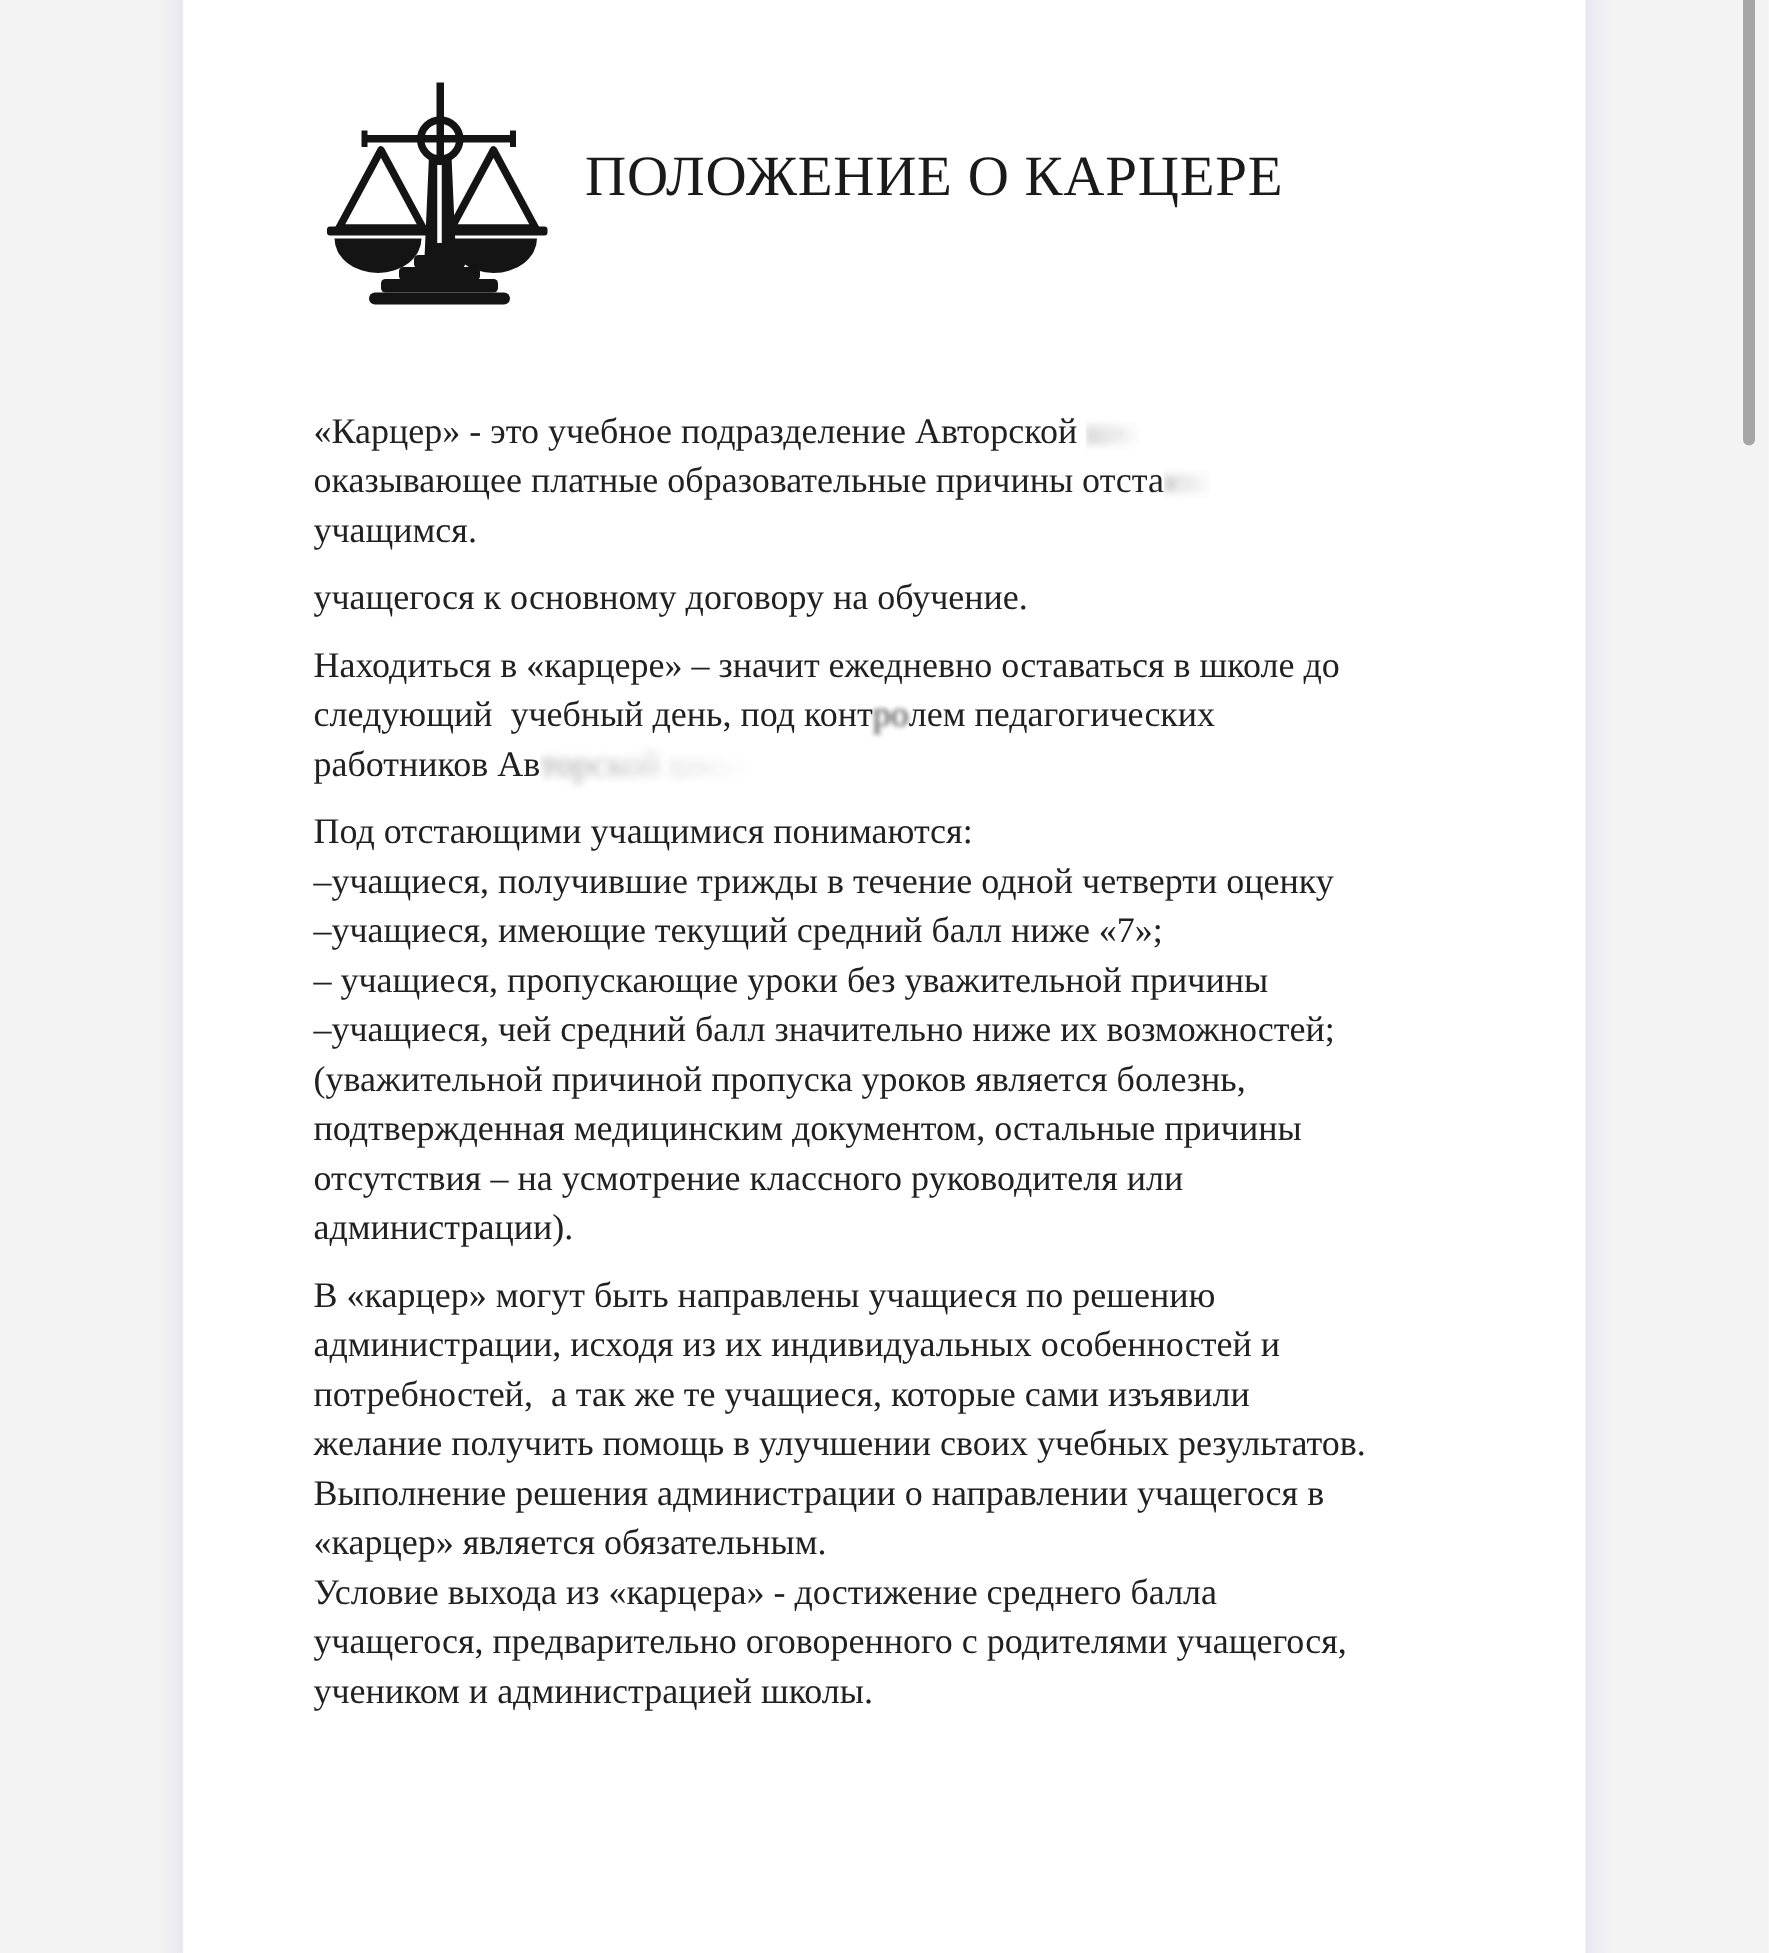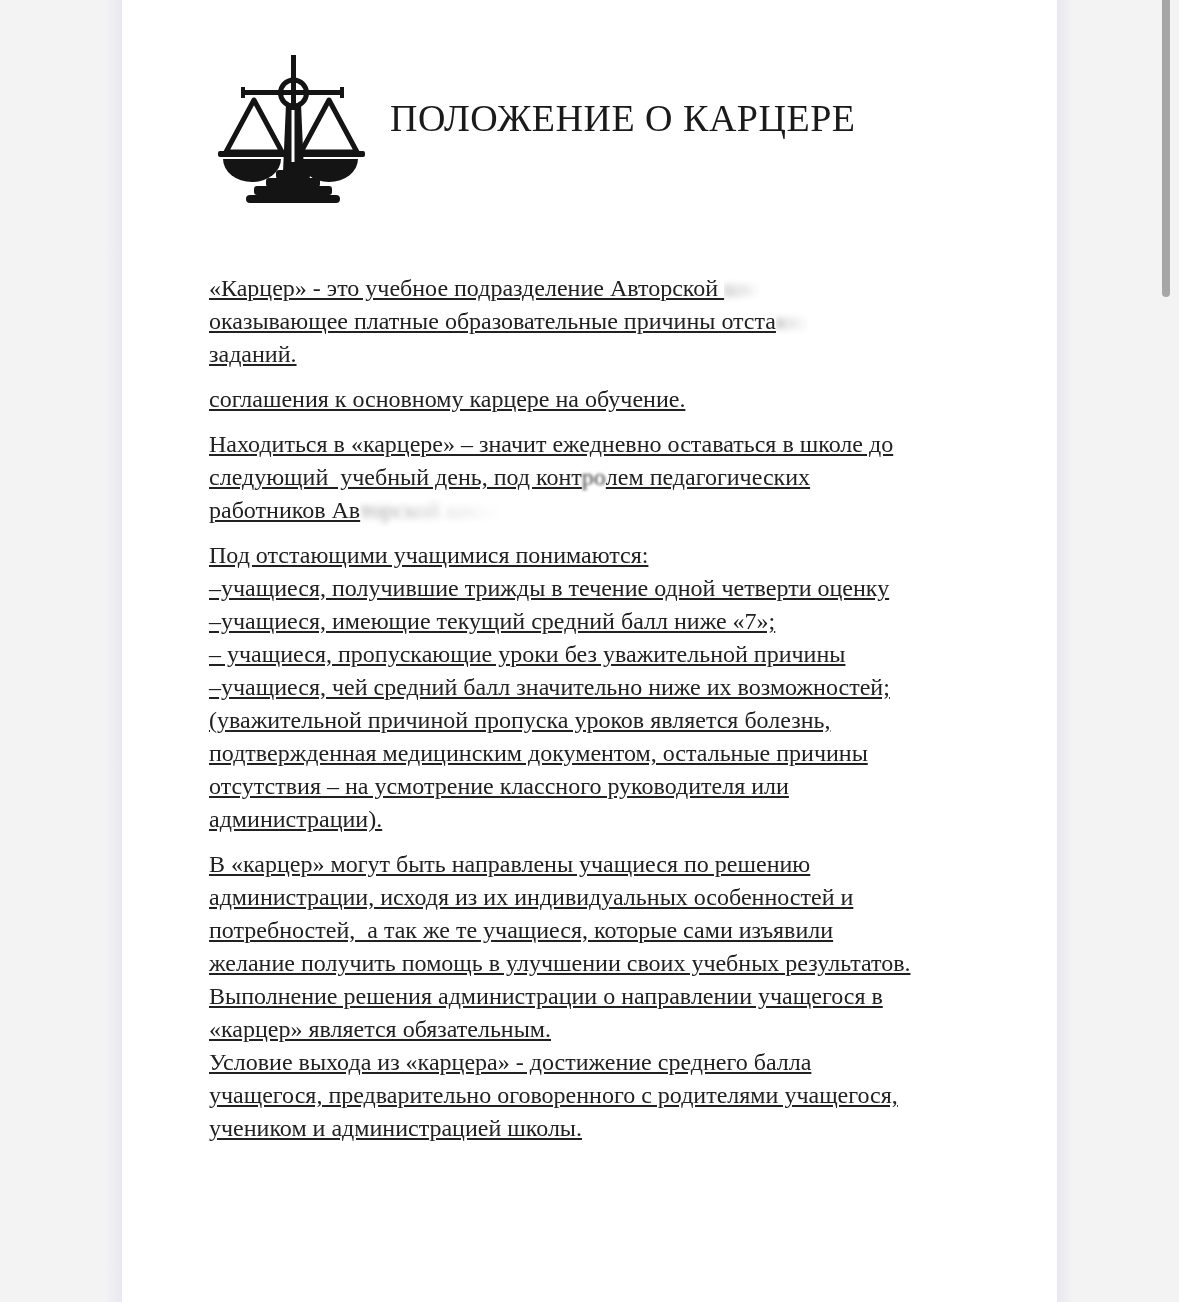--- a/index.html
+++ b/index.html
@@ -56,21 +56,21 @@
   .doc-body {
     position: absolute;
     left: 87px; top: 272px;
     width: 820px;
     color: var(--text);
     font-size: 24px;
     line-height: 33px;
   }
   .paragraph { margin-top: 12px; }
   .paragraph:first-child { margin-top: 0; }
-  .line { white-space: pre; text-decoration: underline; }
+  .line { white-space: pre; }
   .seg { display: inline; }
   .seg-blur {
     display: inline-block;
     filter: blur(1.6px);
     opacity: 0.85;
   }
   .seg-fade {
     display: inline-block;
     filter: blur(3px);
     opacity: 0.5;
@@ -116,24 +116,24 @@
           <rect x="36" y="143" width="94" height="8" rx="4"></rect>
         </g>
       </svg>
       <div class="title">ПОЛОЖЕНИЕ О КАРЦЕРЕ</div>
     </div>
 
     <div class="doc-body" id="doc-body">
         <div class="paragraph">
           <div class="line"><span class="seg">«Карцер» - это учебное подразделение Авторской </span><span class="seg seg-fade">шко</span></div>
           <div class="line"><span class="seg">оказывающее платные образовательные причины отста</span><span class="seg seg-fade">ющ</span></div>
-          <div class="line"><span class="seg">заданий.</span></div>
+          <div class="line"><span class="seg">учащимся.</span></div>
         </div>
         <div class="paragraph">
-          <div class="line"><span class="seg">соглашения к основному карцере на обучение.</span></div>
+          <div class="line"><span class="seg">учащегося к основному договору на обучение.</span></div>
         </div>
         <div class="paragraph">
           <div class="line"><span class="seg">Находиться в «карцере» – значит ежедневно оставаться в школе до</span></div>
           <div class="line"><span class="seg">следующий  учебный день, под конт</span><span class="seg seg-blur">ро</span><span class="seg">лем педагогических</span></div>
           <div class="line"><span class="seg">работников Ав</span><span class="seg seg-fade">торской школы</span></div>
         </div>
         <div class="paragraph">
           <div class="line"><span class="seg">Под отстающими учащимися понимаются:</span></div>
           <div class="line"><span class="seg">–учащиеся, получившие трижды в течение одной четверти оценку</span></div>
           <div class="line"><span class="seg">–учащиеся, имеющие текущий средний балл ниже «7»;</span></div>

